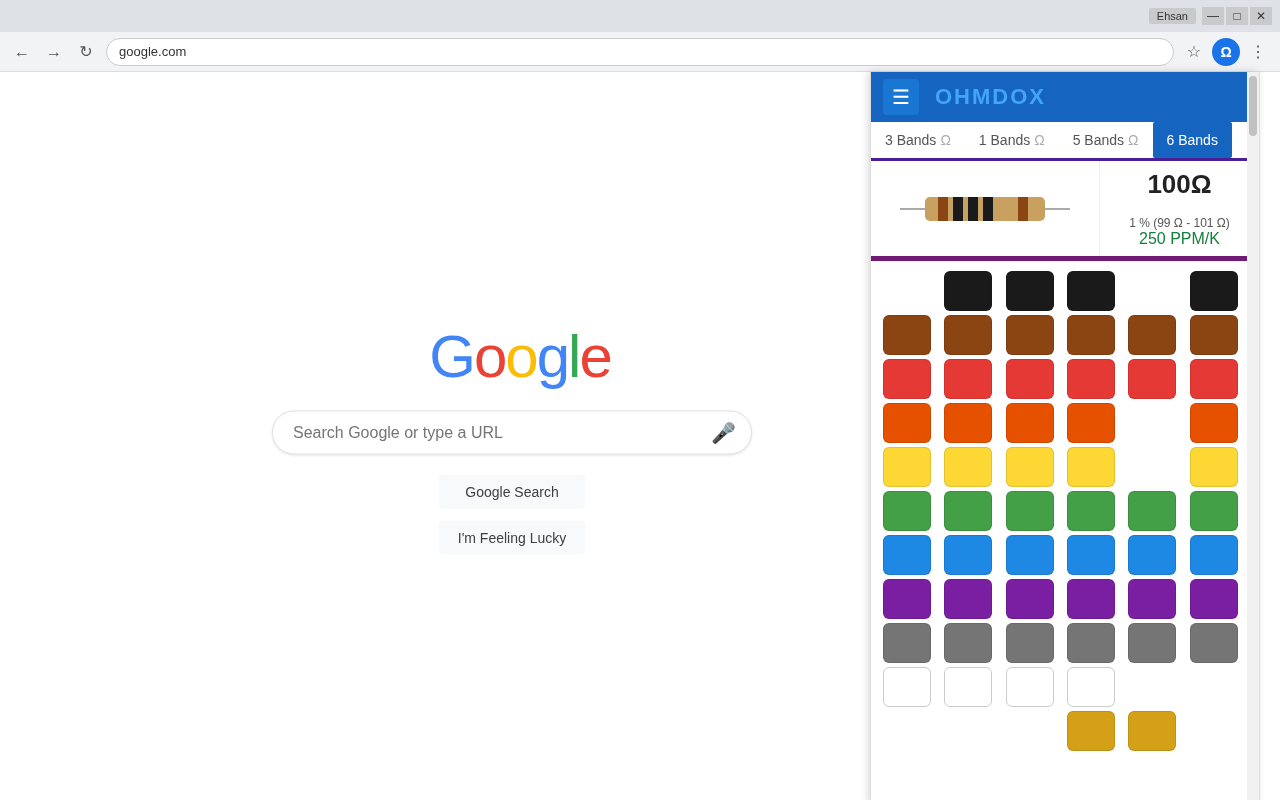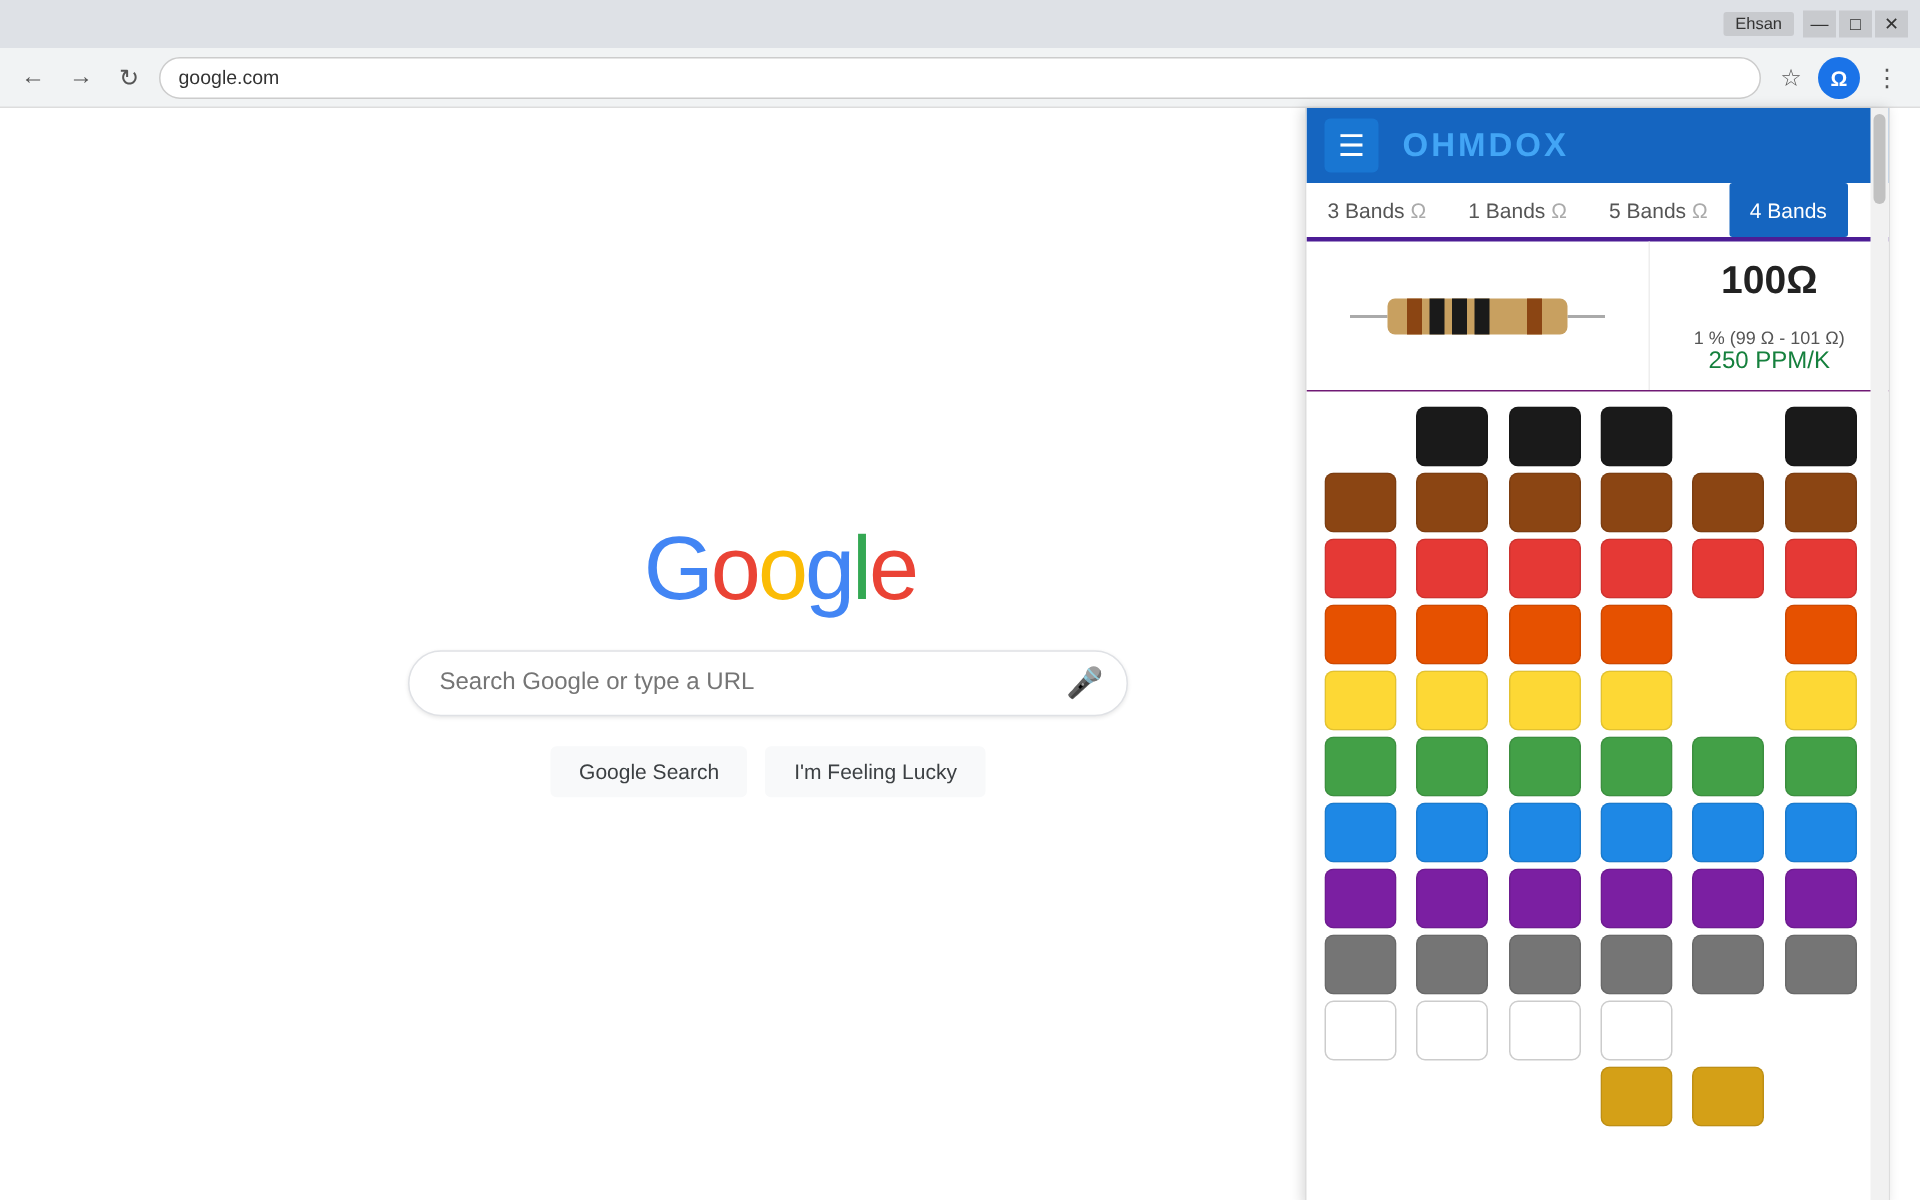--- a/index.html
+++ b/index.html
@@ -174,20 +174,21 @@
       transform: translateY(-50%);
       color: #4285f4;
       font-size: 20px;
       cursor: pointer;
     }
 
     
     .search-buttons {
       display: flex;
       gap: 12px;
+      flex-direction: column;
     }
     .search-btn {
       padding: 8px 18px;
       background: #f8f9fa;
       border: 1px solid #f8f9fa;
       border-radius: 4px;
       font-size: 14px;
       color: #3c4043;
       cursor: pointer;
     }
@@ -281,21 +282,21 @@
     }
     .omega-icon {
       font-size: 14px;
       color: #aaa;
     }
 
     
     .resistor-display {
       display: flex;
       height: 100px;
-      border-bottom: 1px solid #701a75;
+      border-bottom: 5px solid #701a75;
       flex-shrink: 0;
     }
     .resistor-image-area {
       flex: 1;
       display: flex;
       align-items: center;
       justify-content: center;
       padding: 10px;
     }
     .resistor-value-area {
@@ -419,21 +420,21 @@
       </button>
       <button class="band-tab">
         <span>1 Bands</span>
         <span class="omega-icon">Ω</span>
       </button>
       <button class="band-tab">
         <span>5 Bands</span>
         <span class="omega-icon">Ω</span>
       </button>
       <button class="band-tab active">
-        <span>4 Bands</span>
+        <span>6 Bands</span>
       </button>
     </div>
 
     <div class="resistor-display">
       <div class="resistor-image-area">
 
         <svg class="resistor-svg" viewBox="0 0 170 60">
 
           <line x1="0" y1="30" x2="25" y2="30" stroke="#aaa" stroke-width="2"></line>
           <line x1="145" y1="30" x2="170" y2="30" stroke="#aaa" stroke-width="2"></line>

